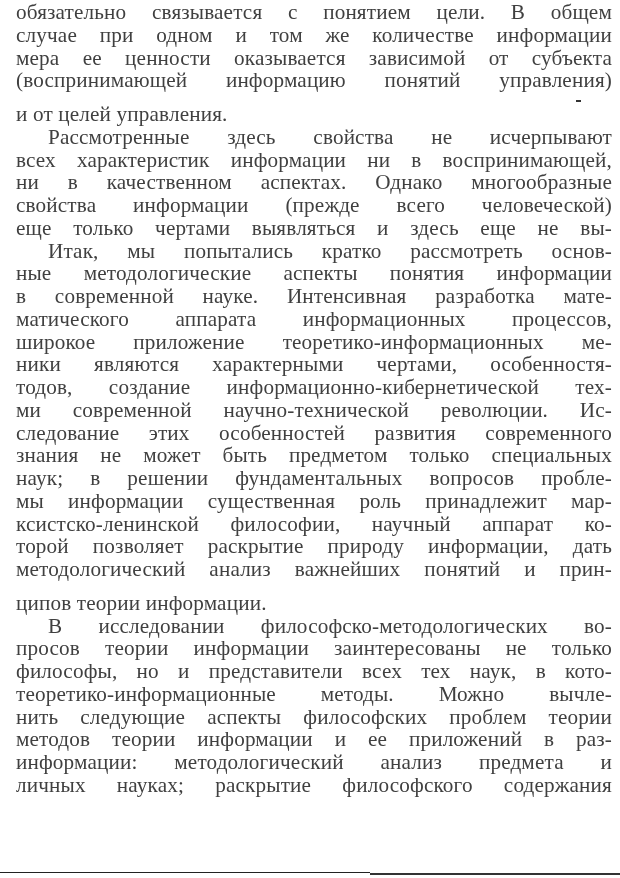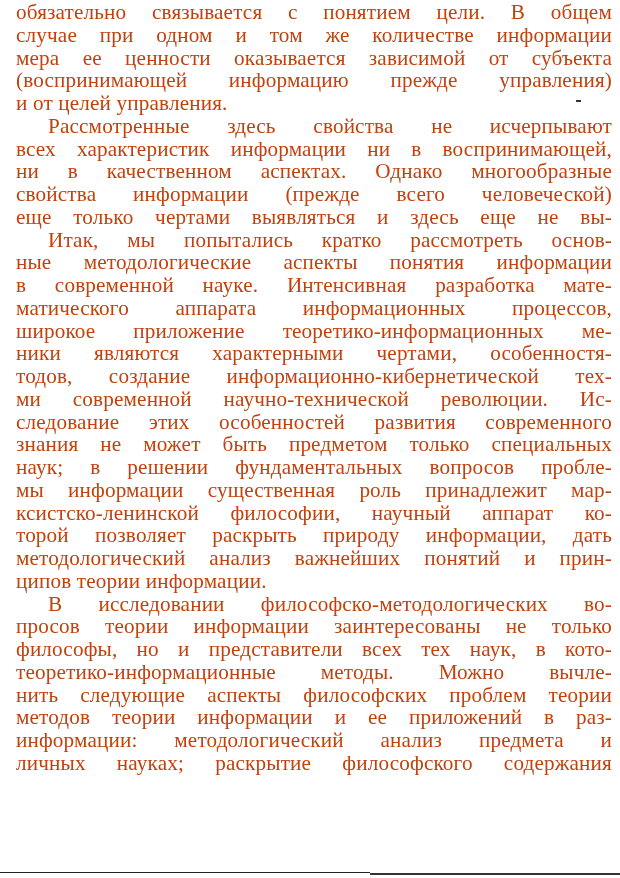--- a/index.html
+++ b/index.html
@@ -2,53 +2,53 @@
 <html><head>
   <meta charset="utf-8">
   <style>
     html, body { margin: 0; padding: 0; background: #ffffff; }
     body { width: 620px; height: 878px; overflow: hidden; position: relative; }
     .page {
       position: absolute; left: 16px; top: 1px; width: 596px;
       font-family: "Liberation Serif", serif;
       font-size: 21.2px;
       line-height: 22.75px;
-      color: #c2410c;
+      color: #404040;
       letter-spacing: 0.15px;
     }
     .line {
       display: block;
       white-space: nowrap;
       text-align: justify;
       text-align-last: justify;
       height: 22.75px;
       overflow: visible;
     }
-    .line.last { text-align-last: left; }
+    .line.last { text-align-last: left; margin-top: 11px; }
     .line.indent { padding-left: 32px; }
     .mark {
       position: absolute; left: 576px; top: 100px;
       width: 5px; height: 2px; background: #333;
     }
     .rule-left {
       position: absolute; left: 0; top: 872px; width: 370px; height: 1px; background: #222;
     }
     .rule-right {
       position: absolute; left: 370px; top: 873px; width: 250px; height: 2px; background: #333;
     }
   </style>
 </head>
 <body>
 
 <div class="page">
   <div>
     <span class="line">обязательно связывается с понятием цели. В общем</span>
     <span class="line">случае при одном и том же количестве информации</span>
     <span class="line">мера ее ценности оказывается зависимой от субъекта</span>
-    <span class="line">(воспринимающей информацию прежде управления)</span>
+    <span class="line">(воспринимающей информацию понятий управления)</span>
     <span class="line last">и от целей управления.</span>
   </div>
   <div>
     <span class="line indent">Рассмотренные здесь свойства не исчерпывают</span>
     <span class="line">всех характеристик информации ни в воспринимающей,</span>
     <span class="line">ни в качественном аспектах. Однако многообразные</span>
     <span class="line">свойства информации (прежде всего человеческой)</span>
     <span class="line">еще только чертами выявляться и здесь еще не вы-</span>
   </div>
   <div>
@@ -58,21 +58,21 @@
     <span class="line">матического аппарата информационных процессов,</span>
     <span class="line">широкое приложение теоретико-информационных ме-</span>
     <span class="line">ники являются характерными чертами, особенностя-</span>
     <span class="line">тодов, создание информационно-кибернетической тех-</span>
     <span class="line">ми современной научно-технической революции. Ис-</span>
     <span class="line">следование этих особенностей развития современного</span>
     <span class="line">знания не может быть предметом только специальных</span>
     <span class="line">наук; в решении фундаментальных вопросов пробле-</span>
     <span class="line">мы информации существенная роль принадлежит мар-</span>
     <span class="line">ксистско-ленинской философии, научный аппарат ко-</span>
-    <span class="line">торой позволяет раскрыть природу информации, дать</span>
+    <span class="line">торой позволяет раскрытие природу информации, дать</span>
     <span class="line">методологический анализ важнейших понятий и прин-</span>
     <span class="line last">ципов теории информации.</span>
   </div>
   <div>
     <span class="line indent">В исследовании философско-методологических во-</span>
     <span class="line">просов теории информации заинтересованы не только</span>
     <span class="line">философы, но и представители всех тех наук, в кото-</span>
     <span class="line">теоретико-информационные методы. Можно вычле-</span>
     <span class="line">нить следующие аспекты философских проблем теории</span>
     <span class="line">методов теории информации и ее приложений в раз-</span>

